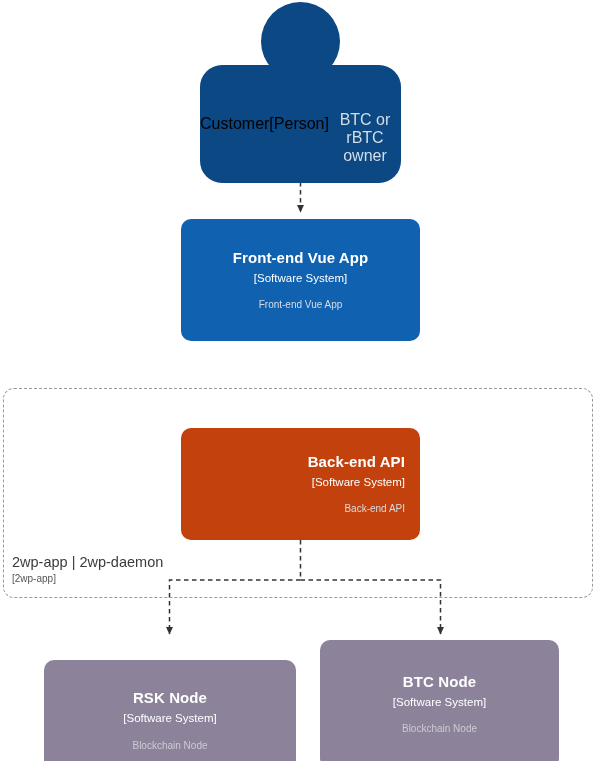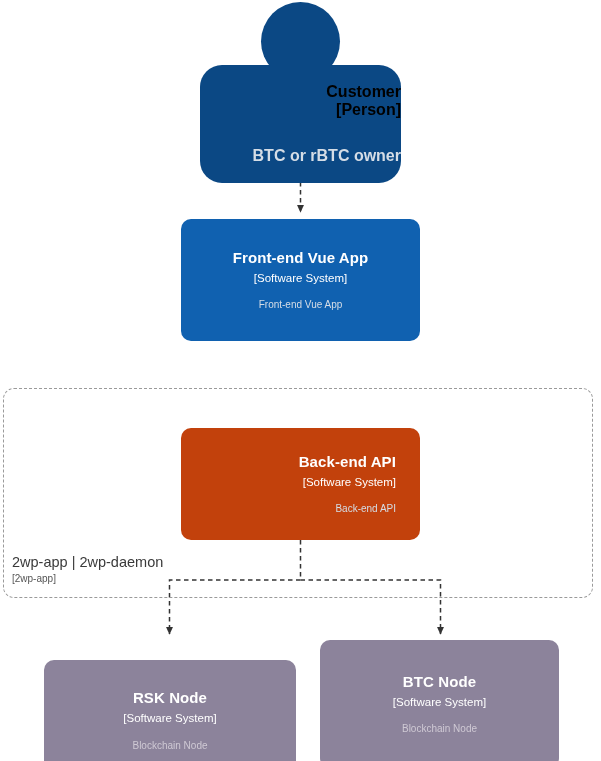--- a/index.html
+++ b/index.html
@@ -22,21 +22,21 @@
   
   .node {
     position: absolute;
     box-sizing: border-box;
     border-radius: 10px;
     display: flex;
     flex-direction: column;
     align-items: center;
     justify-content: center;
     text-align: center;
-    padding: 6px 24px;
+    padding: 6px 15px;
   }
   .node .n-title {
     font-size: 15px;
     font-weight: bold;
     color: #ffffff;
     line-height: 1.18;
     letter-spacing: .1px;
   }
   .node .n-type {
     font-size: 11.5px;
@@ -55,25 +55,24 @@
   
   #person-customer { position: absolute; }
   #person-customer .p-head {
     position: absolute;
     border-radius: 50%;
   }
   #person-customer .p-body {
     position: absolute;
     border-radius: 22px;
     display: flex;
-    flex-direction: column;
-    align-items: flex-end;
+    flex-direction: row;
+    align-items: center;
     justify-content: center;
     text-align: center;
-    font-weight: bold;
   }
 
   
   .boundary {
     position: absolute;
     box-sizing: border-box;
     border: 1.4px dashed #9a9a9a;
     border-radius: 11px;
     background: transparent;
   }

